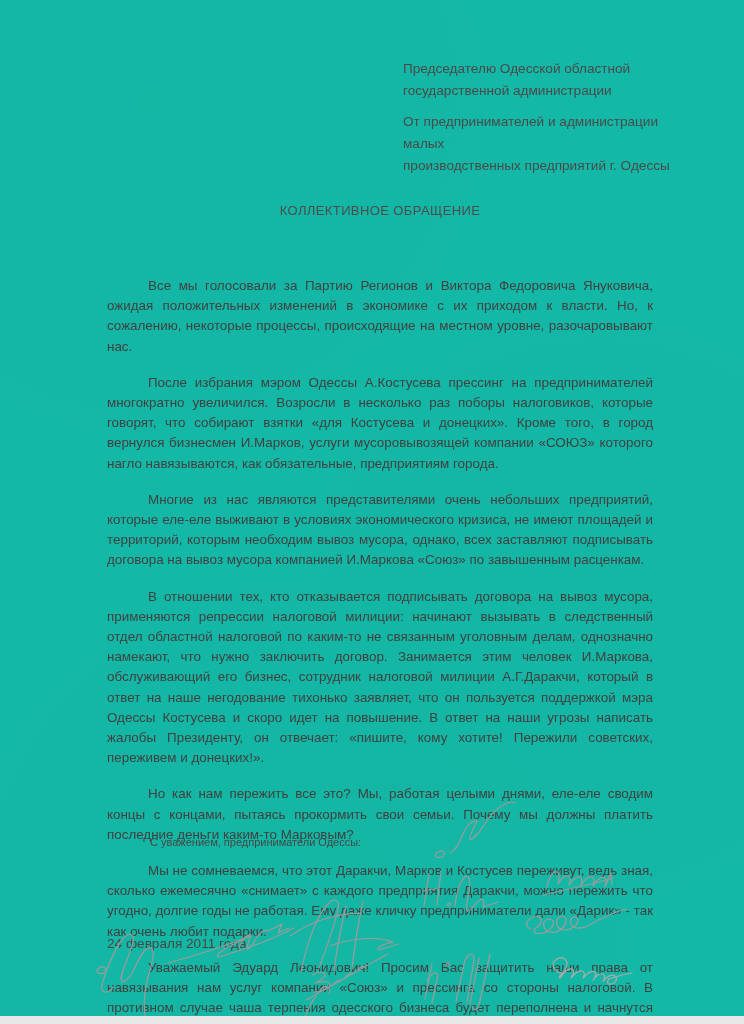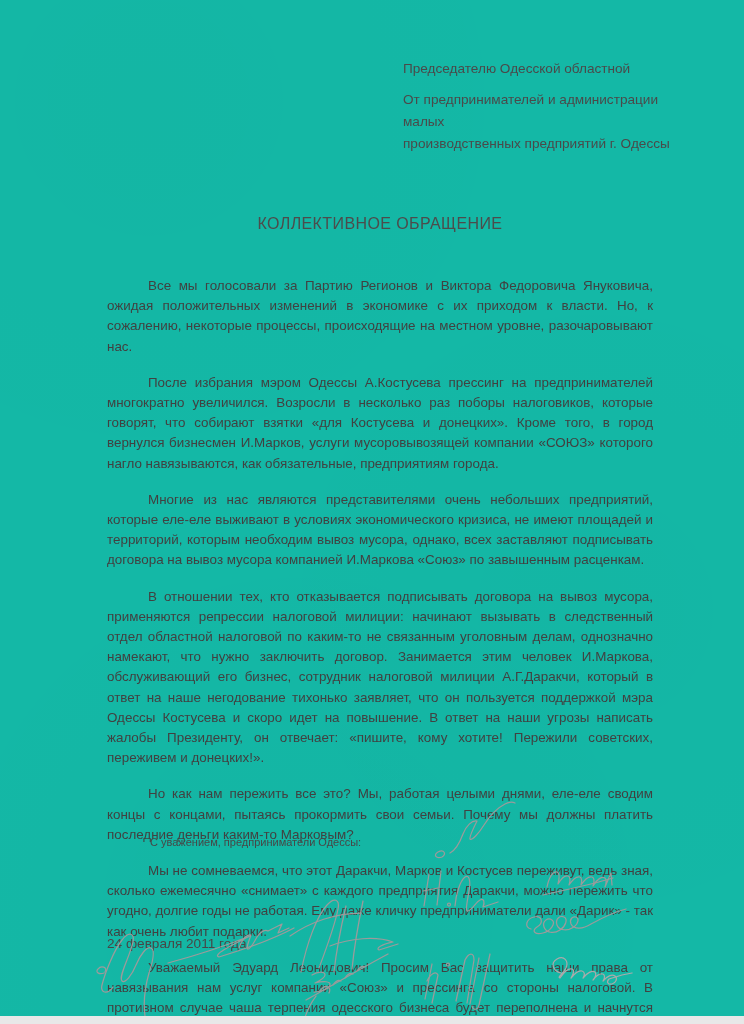--- a/index.html
+++ b/index.html
@@ -43,24 +43,24 @@
 
   .title-block {
     position: absolute;
     left: 107px;
     top: 203px;
     width: 546px;
     text-align: center;
     color: #4c4c4c;
   }
   .doc-title {
-    font-size: 16px;
+    font-size: 13px;
     font-weight: normal;
     letter-spacing: 0.4px;
-    margin: 12px 0 17px 0;
+    margin: 0 0 17px 0;
   }
   .doc-salutation {
     font-size: 13.8px;
     font-weight: normal;
     letter-spacing: 0.3px;
     margin: 0;
   }
 
   .letter-body {
     position: absolute;
@@ -110,20 +110,21 @@
   .signatures-layer .light path { stroke: #aaaaaa; }
 </style>
 </head>
 <body>
 
 <div class="page">
 
   <div class="recipient-block">
     <div class="group">
       <div>Председателю Одесской областной</div>
+      <div>государственной администрации</div>
     </div>
     <div class="group">
       <div>От предпринимателей и администрации малых</div>
       <div>производственных предприятий г. Одессы</div>
     </div>
   </div>
 
   <div class="title-block">
     <h1 class="doc-title">КОЛЛЕКТИВНОЕ ОБРАЩЕНИЕ</h1>
   </div>

